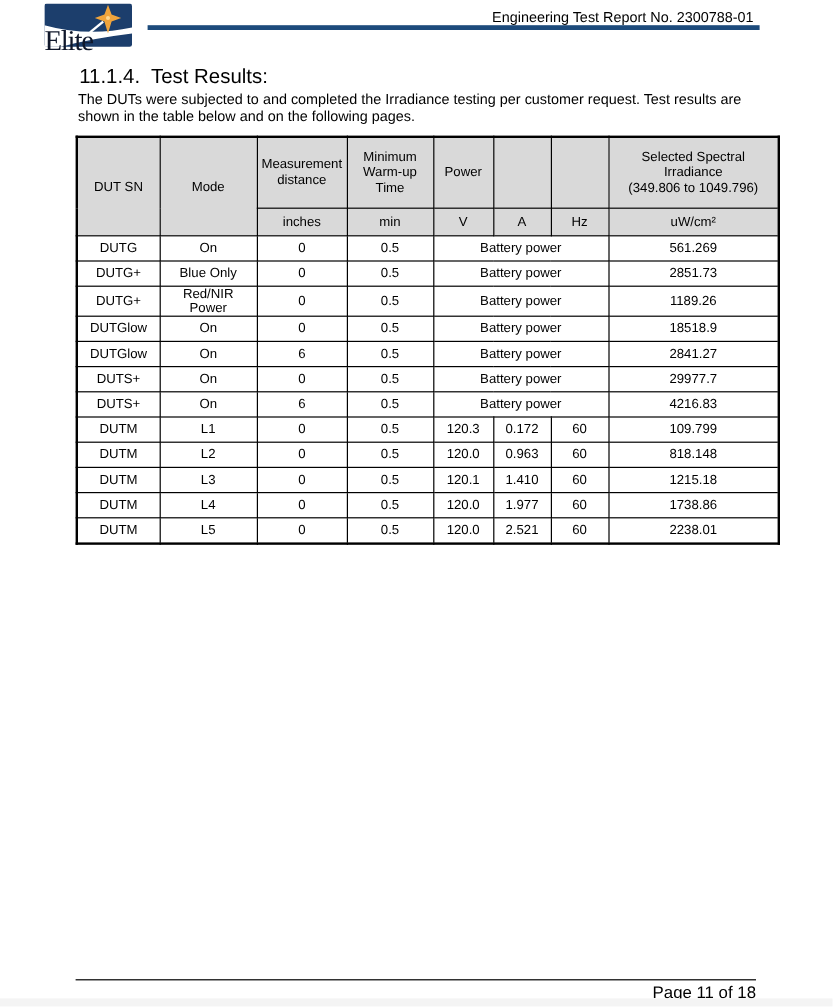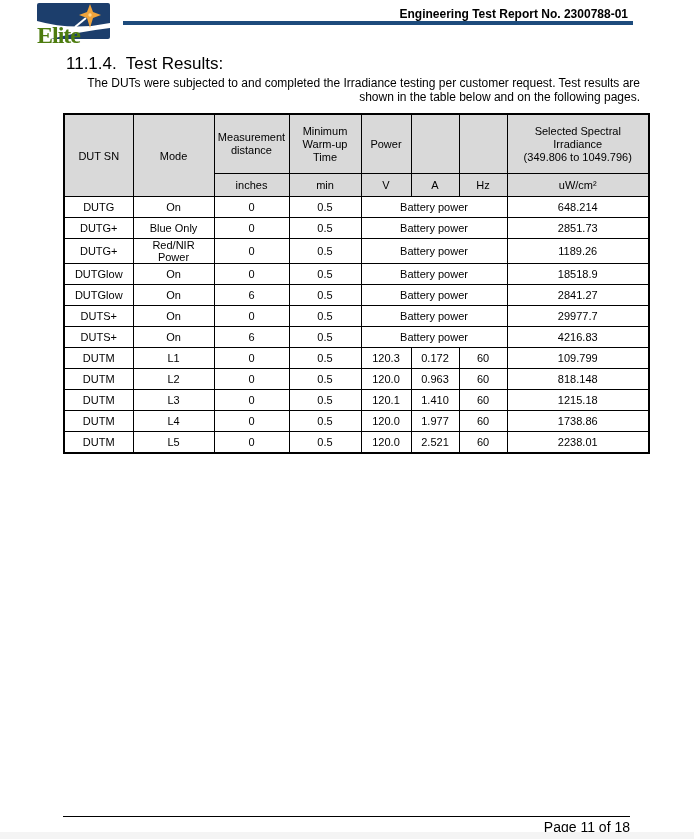--- a/index.html
+++ b/index.html
@@ -6,32 +6,32 @@
   .page{
     position:relative;width:694px;height:839px;background:#ffffff;overflow:hidden;
     font-family:"Liberation Sans","DejaVu Sans",sans-serif;color:#000;
   }
   
   .logo{position:absolute;left:37px;top:3px;width:74px;height:46px;}
   .logo svg{display:block;}
   .logo-wordmark{
     position:absolute;left:0px;top:19px;width:74px;
     font-family:"Liberation Serif","DejaVu Serif",serif;
-    font-size:24px;font-weight:700;color:#4d7c0f;letter-spacing:-1px;line-height:26px;
+    font-size:24px;font-weight:400;color:#0f172a;letter-spacing:-1px;line-height:26px;
   }
   .report-title{
     position:absolute;top:7px;right:66px;
-    font-size:12px;font-weight:bold;white-space:nowrap;
+    font-size:12px;font-weight:normal;white-space:nowrap;
   }
   .header-rule{position:absolute;left:123px;top:21px;width:510px;height:4px;background:#1d4b7c;}
   
   .section-heading{position:absolute;left:66px;top:54px;font-size:17px;}
   .body-paragraph{
     position:absolute;left:65px;top:76px;width:575px;
-    font-size:12px;line-height:14px;white-space:pre-line;text-align:right;
+    font-size:12px;line-height:14px;white-space:pre-line;
   }
   
   .results-table{
     position:absolute;left:63px;top:113px;
     border-collapse:collapse;table-layout:fixed;width:585px;
     font-size:11px;
   }
   .results-table th,.results-table td{
     border:1px solid #000;padding:0 2px;text-align:center;vertical-align:middle;
     overflow:hidden;font-weight:normal;
@@ -106,21 +106,21 @@
         <th>uW/cm²</th>
       </tr>
     </thead>
     <tbody>
         <tr>
           <td>DUTG</td>
           <td>On</td>
           <td>0</td>
           <td>0.5</td>
           <td colspan="3">Battery power</td>
-          <td>648.214</td>
+          <td>561.269</td>
         </tr>
         <tr>
           <td>DUTG+</td>
           <td>Blue Only</td>
           <td>0</td>
           <td>0.5</td>
           <td colspan="3">Battery power</td>
           <td>2851.73</td>
         </tr>
         <tr>

